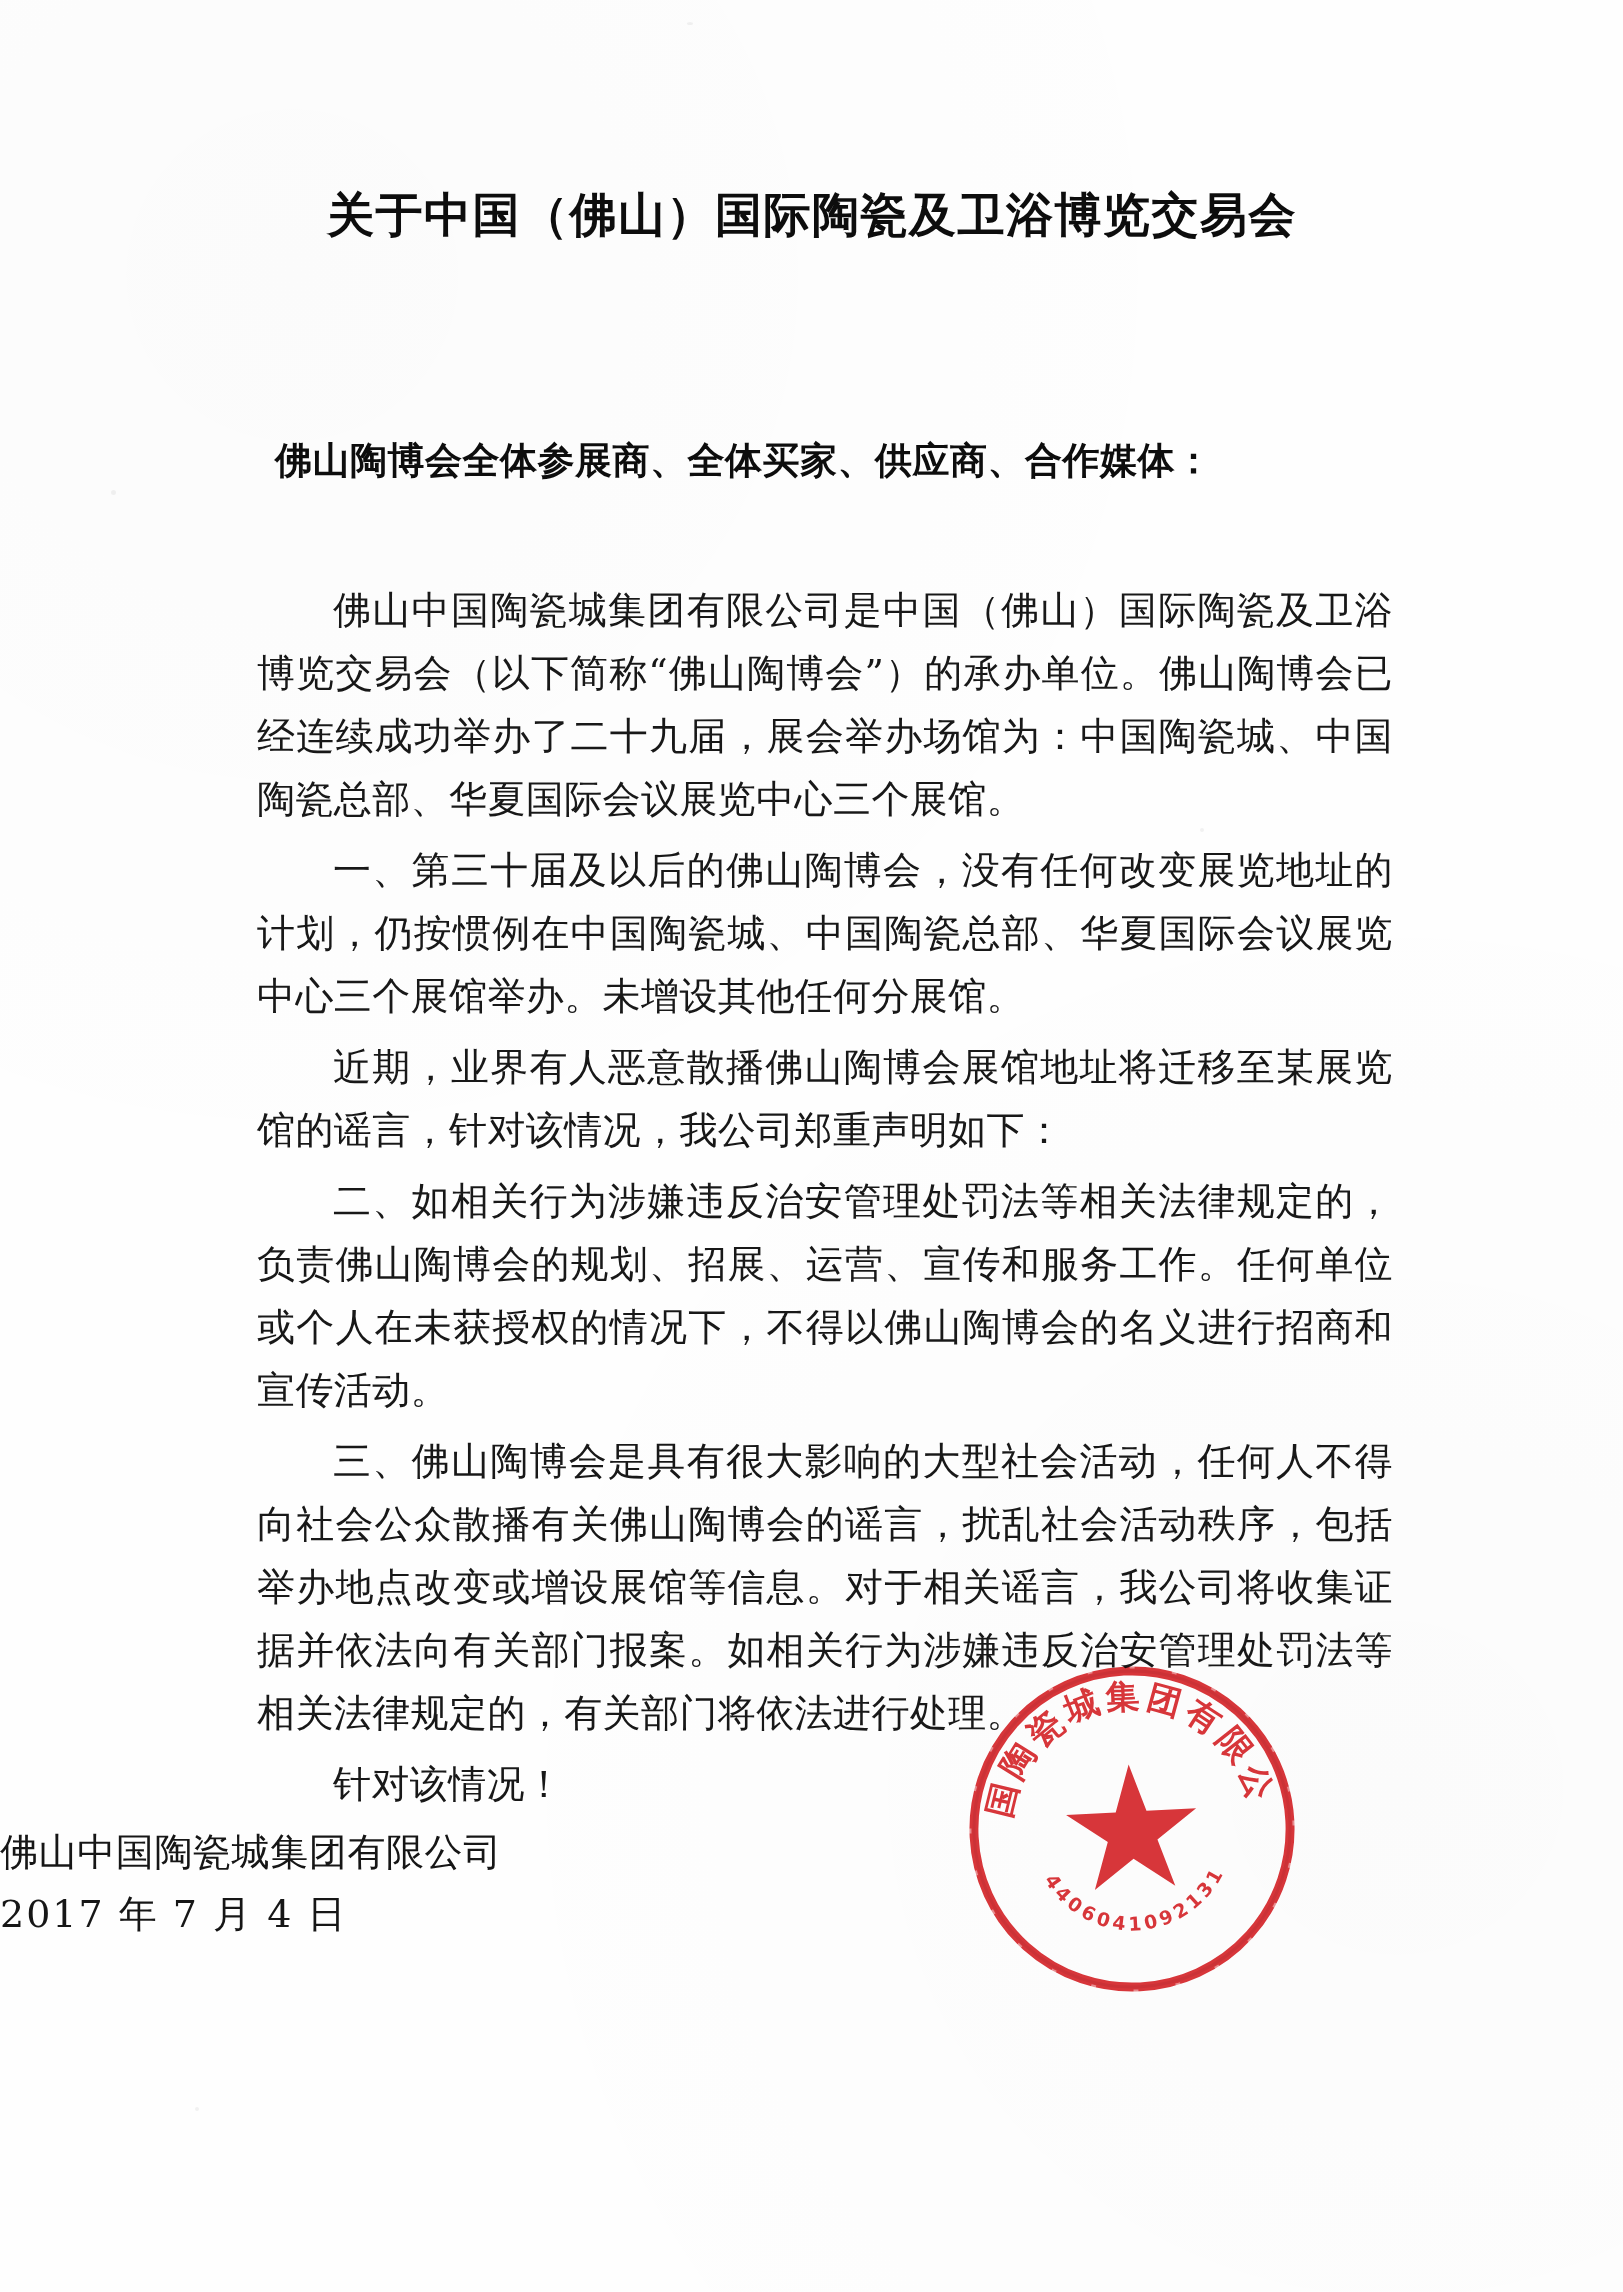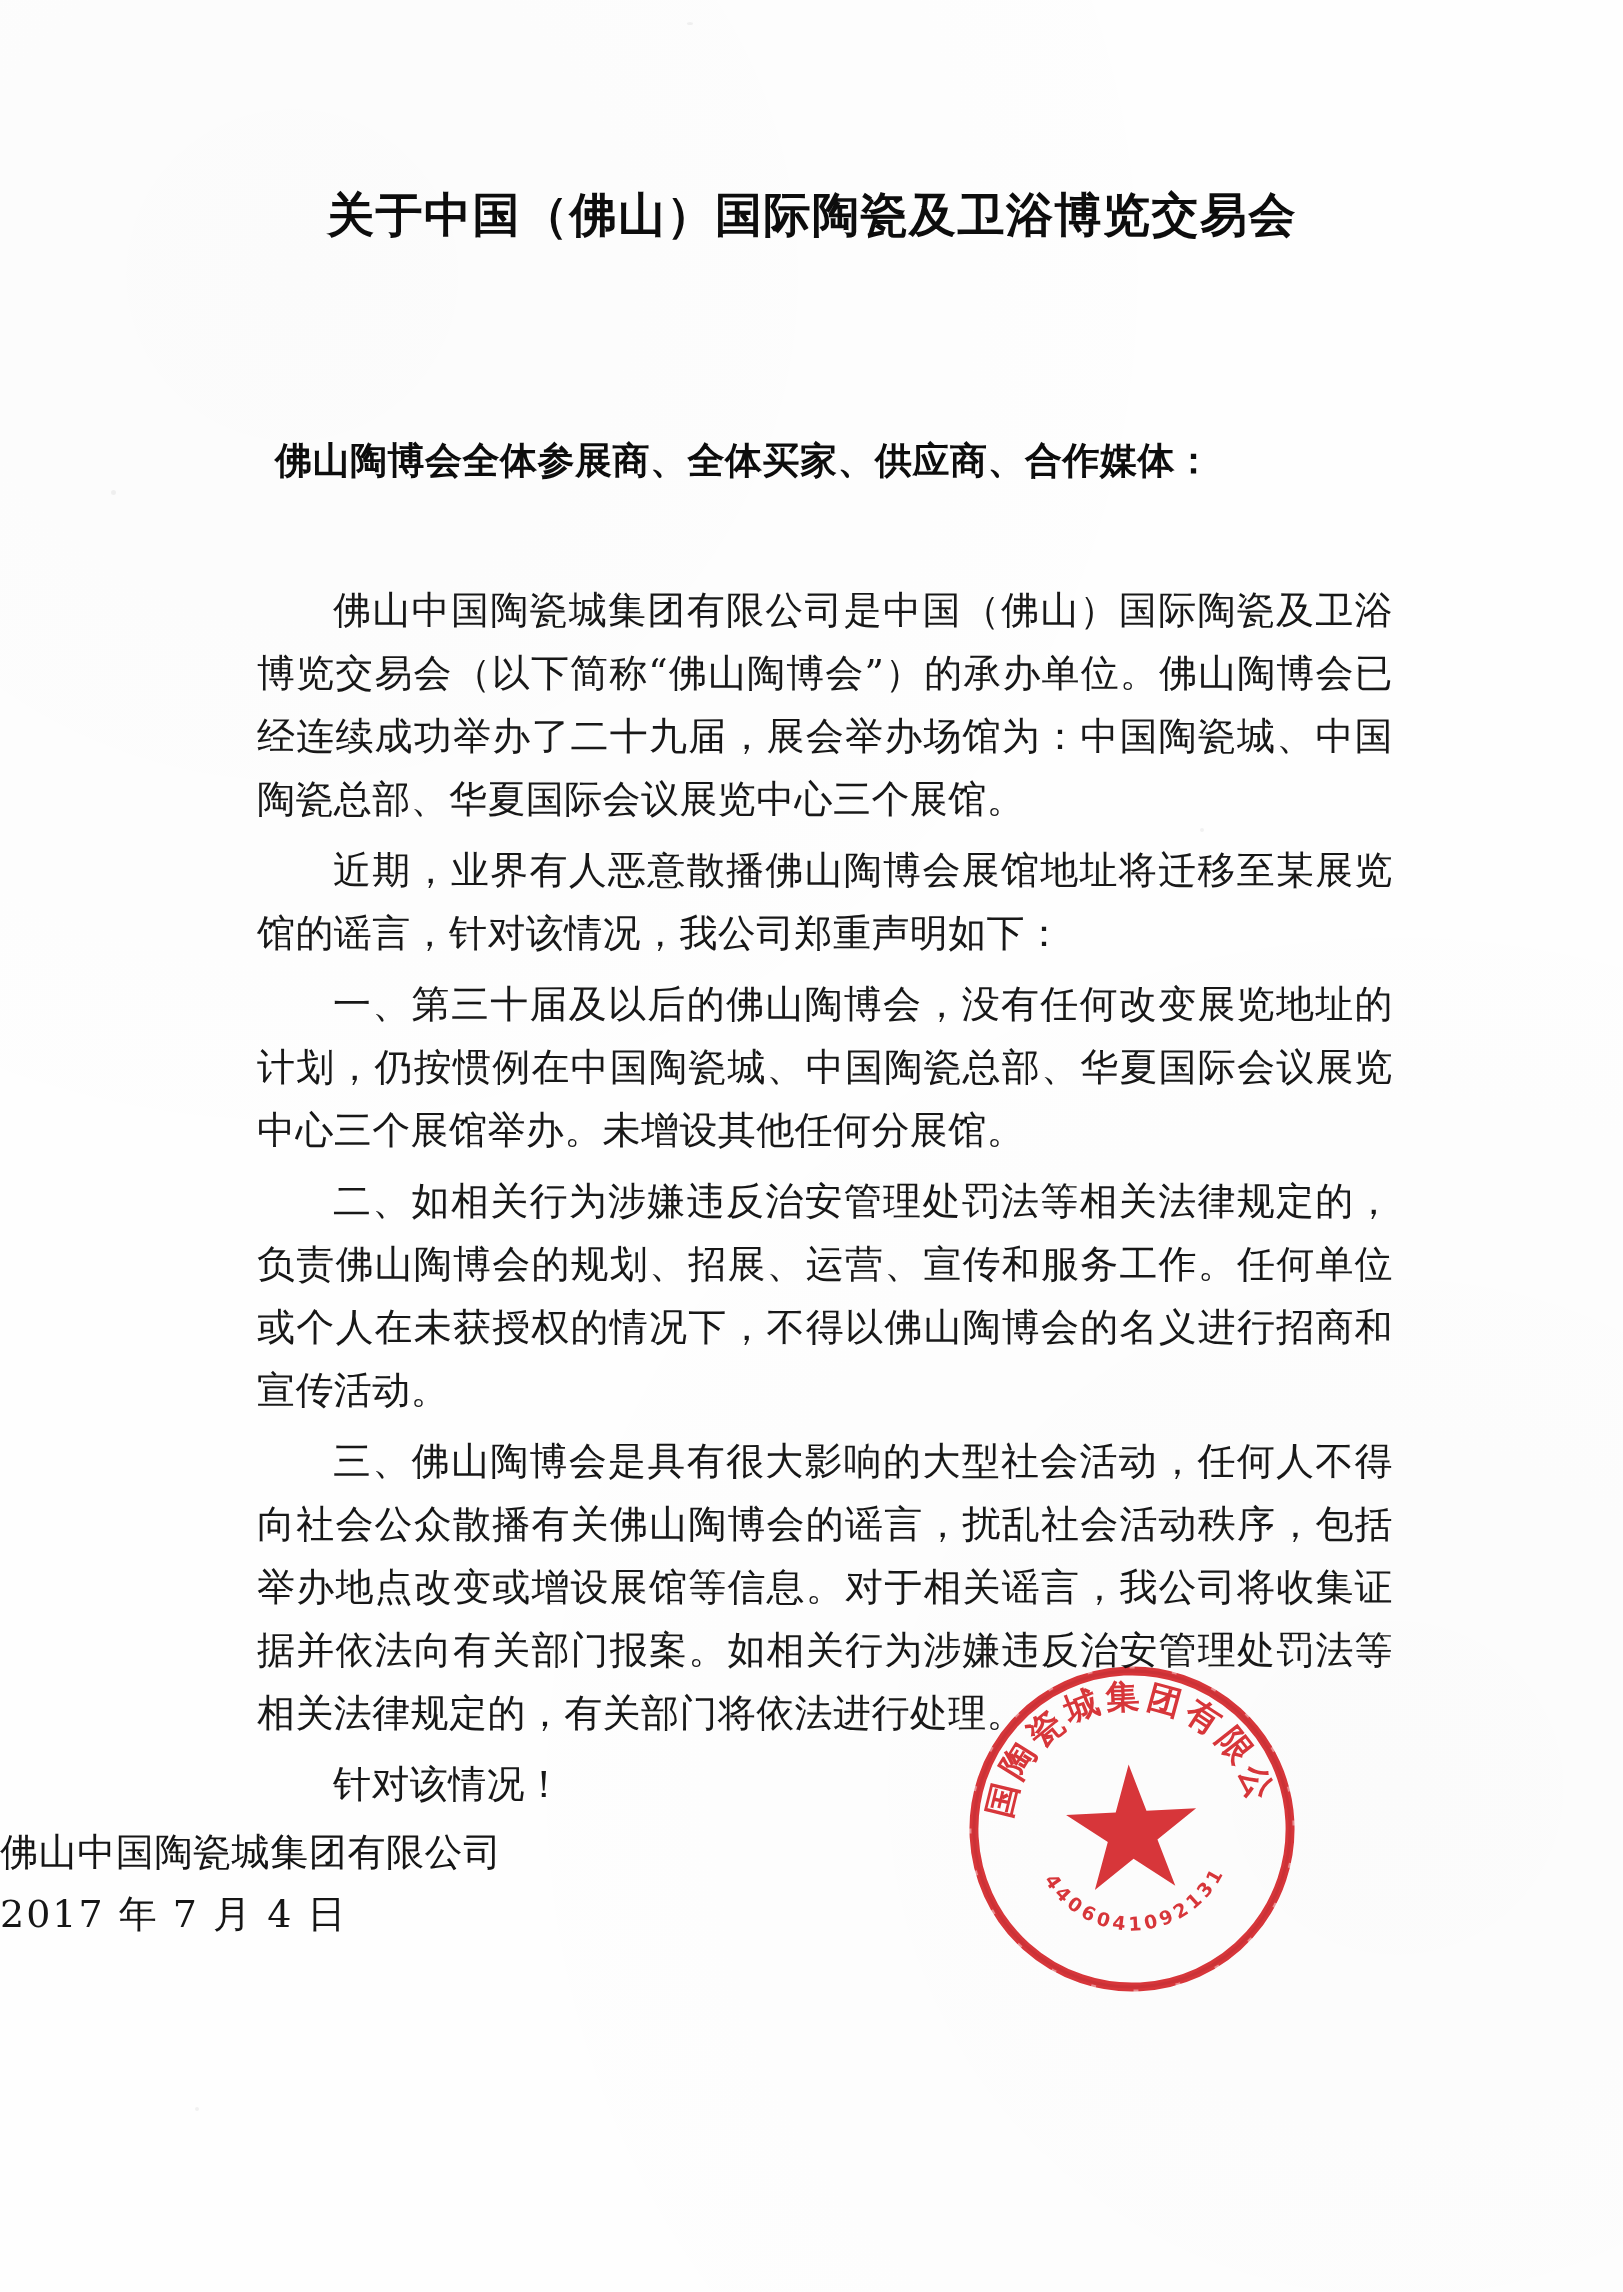--- a/index.html
+++ b/index.html
@@ -146,22 +146,22 @@
     <div class="speck" style="left:687px;top:22px;width:6px;height:3px;"></div>
 
     <div class="title-block">
       <div class="title-line">关于中国（佛山）国际陶瓷及卫浴博览交易会</div>
     </div>
 
     <div class="salutation">佛山陶博会全体参展商、全体买家、供应商、合作媒体：</div>
 
     <div class="body-block">
       <p class="para">佛山中国陶瓷城集团有限公司是中国（佛山）国际陶瓷及卫浴博览交易会（以下简称“佛山陶博会”）的承办单位。佛山陶博会已经连续成功举办了二十九届，展会举办场馆为：中国陶瓷城、中国陶瓷总部、华夏国际会议展览中心三个展馆。</p>
+      <p class="para">一、第三十届及以后的佛山陶博会，没有任何改变展览地址的计划，仍按惯例在中国陶瓷城、中国陶瓷总部、华夏国际会议展览中心三个展馆举办。未增设其他任何分展馆。</p>
       <p class="para">近期，业界有人恶意散播佛山陶博会展馆地址将迁移至某展览馆的谣言，针对该情况，我公司郑重声明如下：</p>
-      <p class="para">一、第三十届及以后的佛山陶博会，没有任何改变展览地址的计划，仍按惯例在中国陶瓷城、中国陶瓷总部、华夏国际会议展览中心三个展馆举办。未增设其他任何分展馆。</p>
       <p class="para">二、如相关行为涉嫌违反治安管理处罚法等相关法律规定的，负责佛山陶博会的规划、招展、运营、宣传和服务工作。任何单位或个人在未获授权的情况下，不得以佛山陶博会的名义进行招商和宣传活动。</p>
       <p class="para">三、佛山陶博会是具有很大影响的大型社会活动，任何人不得向社会公众散播有关佛山陶博会的谣言，扰乱社会活动秩序，包括举办地点改变或增设展馆等信息。对于相关谣言，我公司将收集证据并依法向有关部门报案。如相关行为涉嫌违反治安管理处罚法等相关法律规定的，有关部门将依法进行处理。</p>
       <p class="para">针对该情况！</p>
     </div>
 
     <div class="seal">
       <svg viewBox="0 0 340 340" xmlns="http://www.w3.org/2000/svg">
         <defs>
           <path id="arcTop" d="M 48,170 A 122,122 0 0 1 292,170" fill="none"></path>
           <path id="arcBottom" d="M 68,170 A 102,102 0 0 0 272,170" fill="none"></path>

